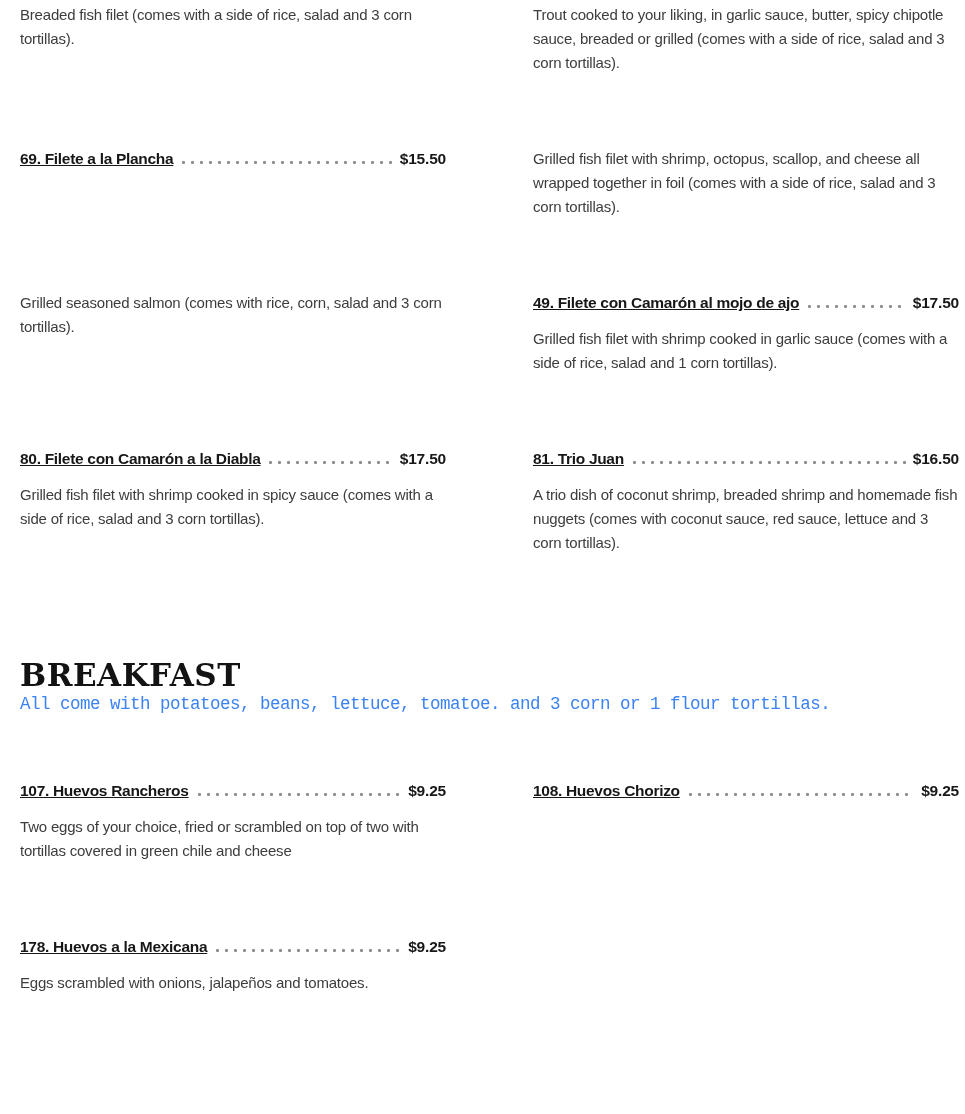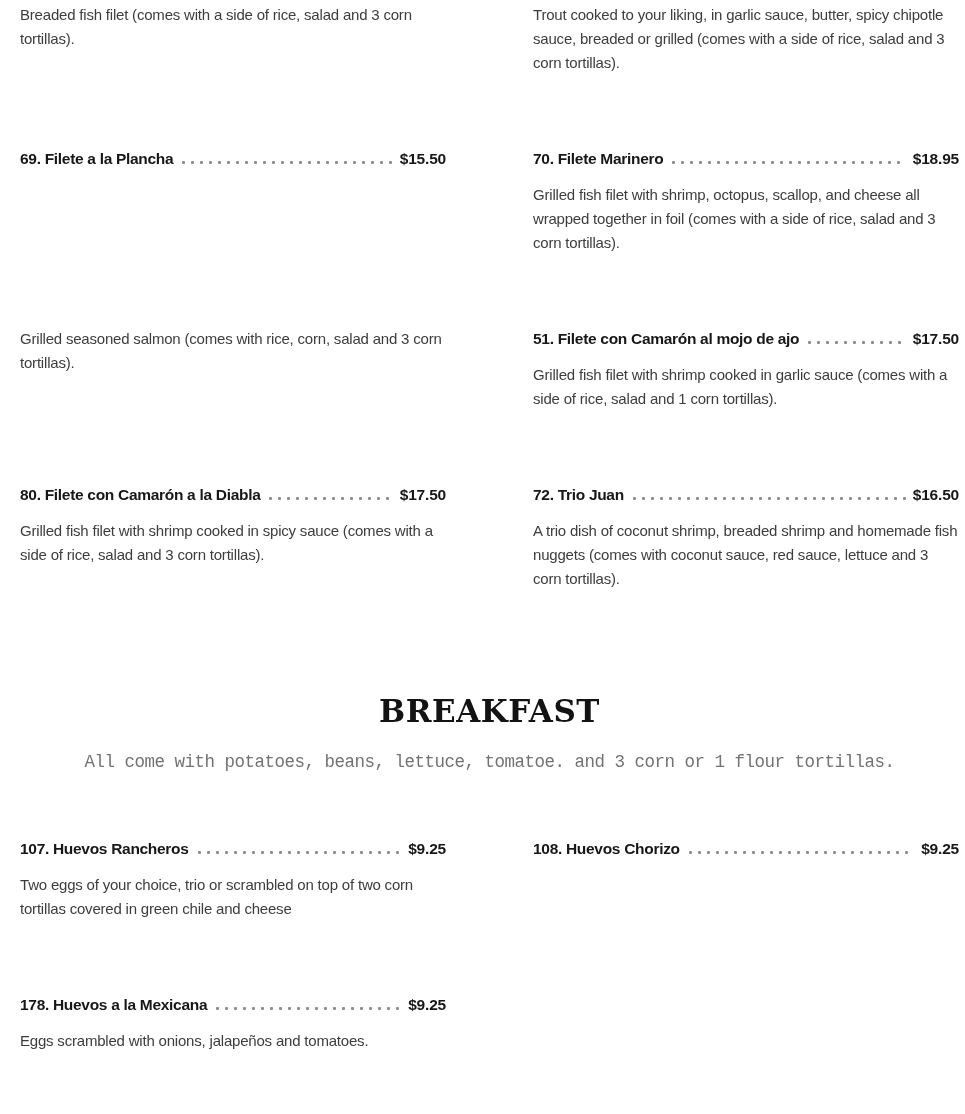--- a/index.html
+++ b/index.html
@@ -23,20 +23,21 @@
     align-items: baseline;
     line-height: 24px;
     margin-bottom: 12px;
   }
   .item-name {
     font-weight: bold;
     font-size: 15.5px;
     letter-spacing: -0.3px;
     color: #171717;
     white-space: nowrap;
+    text-decoration: underline;
   }
   .dotted-leader {
     flex: 1;
     height: 3px;
     margin: 0 7px 0 9px;
     background-image: radial-gradient(circle at 1.5px 1.5px, #8d8d8d 1.35px, rgba(0,0,0,0) 1.6px);
     background-size: 9px 3px;
     background-repeat: repeat-x;
     min-width: 18px;
   }
@@ -47,37 +48,36 @@
     color: #171717;
     white-space: nowrap;
     text-align: right;
   }
   .item-description {
     font-size: 15px;
     line-height: 24px;
     letter-spacing: -0.2px;
     color: #3d3d3d;
   }
-  .section-header { text-align: center; }
+  .section-header { text-align: left; }
   .section-heading {
     margin-top: 30px;
     font-family: "DejaVu Serif", serif;
     font-weight: 800;
     font-size: 31px;
     line-height: 36px;
     letter-spacing: 0.5px;
     color: #131313;
   }
   .section-note {
-    margin-top: 22px;
     font-family: "Liberation Mono", "DejaVu Sans Mono", monospace;
     font-size: 17.5px;
     line-height: 22px;
     letter-spacing: -0.5px;
-    color: #737373;
+    color: #3b82f6;
   }
   .section-items { margin-top: 64px; }
 </style>
 </head>
 <body>
 
 <div class="menu-page">
 
   <div class="items-grid">
 
@@ -91,53 +91,48 @@
 
     <div class="menu-item">
       <div class="title-row">
         <span class="item-name">69. Filete a la Plancha</span>
         <span class="dotted-leader"></span>
         <span class="item-price">$15.50</span>
       </div>
     </div>
 
     <div class="menu-item">
-      <div class="title-row">
-        <span class="item-name">70. Filete Marinero</span>
-        <span class="dotted-leader"></span>
-        <span class="item-price">$18.95</span>
-      </div>
       <p class="item-description">Grilled fish filet with shrimp, octopus, scallop, and cheese all wrapped together in foil (comes with a side of rice, salad and 3 corn tortillas).</p>
     </div>
 
     <div class="menu-item">
       <p class="item-description">Grilled seasoned salmon (comes with rice, corn, salad and 3 corn tortillas).</p>
     </div>
 
     <div class="menu-item">
       <div class="title-row">
-        <span class="item-name">51. Filete con Camarón al mojo de ajo</span>
+        <span class="item-name">49. Filete con Camarón al mojo de ajo</span>
         <span class="dotted-leader"></span>
         <span class="item-price">$17.50</span>
       </div>
       <p class="item-description">Grilled fish filet with shrimp cooked in garlic sauce (comes with a side of rice, salad and 1 corn tortillas).</p>
     </div>
 
     <div class="menu-item">
       <div class="title-row">
         <span class="item-name">80. Filete con Camarón a la Diabla</span>
         <span class="dotted-leader"></span>
         <span class="item-price">$17.50</span>
       </div>
       <p class="item-description">Grilled fish filet with shrimp cooked in spicy sauce (comes with a side of rice, salad and 3 corn tortillas).</p>
     </div>
 
     <div class="menu-item">
       <div class="title-row">
-        <span class="item-name">72. Trio Juan</span>
+        <span class="item-name">81. Trio Juan</span>
         <span class="dotted-leader"></span>
         <span class="item-price">$16.50</span>
       </div>
       <p class="item-description">A trio dish of coconut shrimp, breaded shrimp and homemade fish nuggets (comes with coconut sauce, red sauce, lettuce and 3 corn tortillas).</p>
     </div>
 
   </div>
 
   <div class="section-header">
     <h2 class="section-heading">BREAKFAST</h2>
@@ -145,21 +140,21 @@
   </div>
 
   <div class="items-grid section-items">
 
     <div class="menu-item">
       <div class="title-row">
         <span class="item-name">107. Huevos Rancheros</span>
         <span class="dotted-leader"></span>
         <span class="item-price">$9.25</span>
       </div>
-      <p class="item-description">Two eggs of your choice, trio or scrambled on top of two corn tortillas covered in green chile and cheese</p>
+      <p class="item-description">Two eggs of your choice, fried or scrambled on top of two with tortillas covered in green chile and cheese</p>
     </div>
 
     <div class="menu-item">
       <div class="title-row">
         <span class="item-name">108. Huevos Chorizo</span>
         <span class="dotted-leader"></span>
         <span class="item-price">$9.25</span>
       </div>
     </div>
 

